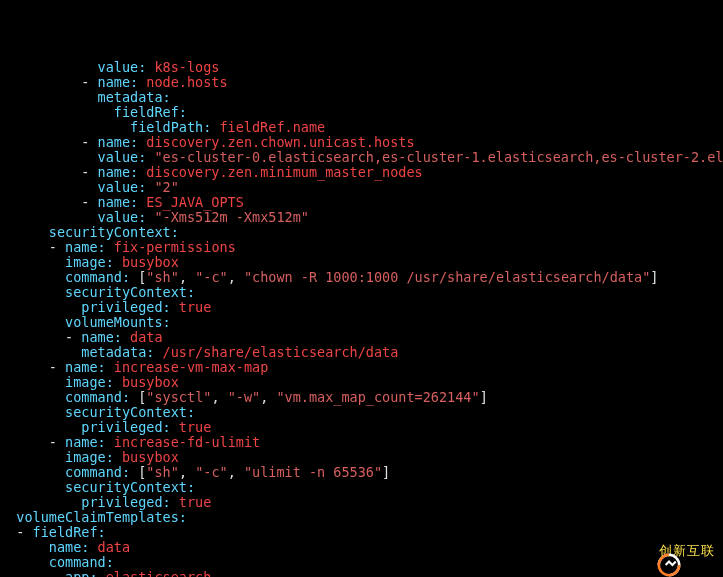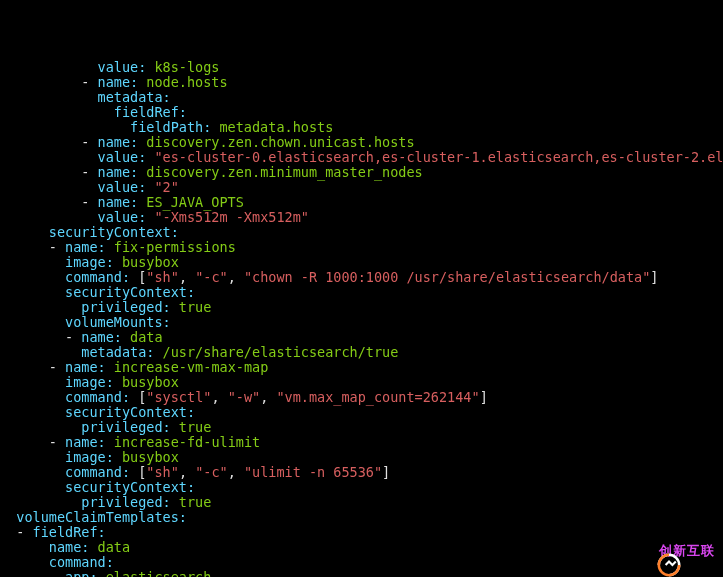--- a/index.html
+++ b/index.html
@@ -12,69 +12,69 @@
     color: #c0c0c0;
     width: 723px;
     height: 577px;
     overflow: hidden;
     position: relative;
     white-space: pre;
   }
   .k { color: #5fd7ff; } 
   .c { color: #e0e0e0; } 
   .s { color: #d75f5f; } 
-  .v { color: #84cc16; }
+  .v { color: #ef4444; }
   .logo {
     position: absolute;
     right: 8px;
     bottom: 10px;
     display: flex;
     align-items: center;
     gap: 6px;
   }
   .logo-mark {
     width: 34px;
     height: 34px;
     position: relative;
   }
   .logo-mark svg { width: 34px; height: 34px; }
   .logo-text {
     font-family: sans-serif;
     font-size: 13px;
-    font-weight: bold;
-    color: #d946ef;
+    font-weight: normal;
+    color: #fde047;
     letter-spacing: 1px;
   }
   pre { margin: 0; padding-top:0; }
 </style>
 </head>
 <body>
 
 
 
 <pre id="code">            <span class="k">value</span><span class="k">:</span> <span class="v">k8s-logs</span>
           <span class="c">- </span><span class="k">name</span><span class="k">:</span> <span class="v">node.hosts</span>
             <span class="k">metadata</span><span class="k">:</span>
               <span class="k">fieldRef</span><span class="k">:</span>
-                <span class="k">fieldPath</span><span class="k">:</span> <span class="v">metadata.hosts</span>
+                <span class="k">fieldPath</span><span class="k">:</span> <span class="v">fieldRef.name</span>
           <span class="c">- </span><span class="k">name</span><span class="k">:</span> <span class="v">discovery.zen.chown.unicast.hosts</span>
             <span class="k">value</span><span class="k">:</span> <span class="s">"es-cluster-0.elasticsearch,es-cluster-1.elasticsearch,es-cluster-2.elas</span>
           <span class="c">- </span><span class="k">name</span><span class="k">:</span> <span class="v">discovery.zen.minimum_master_nodes</span>
             <span class="k">value</span><span class="k">:</span> <span class="s">"2"</span>
           <span class="c">- </span><span class="k">name</span><span class="k">:</span> <span class="v">ES_JAVA_OPTS</span>
             <span class="k">value</span><span class="k">:</span> <span class="s">"-Xms512m -Xmx512m"</span>
       <span class="k">securityContext</span><span class="k">:</span>
       <span class="c">- </span><span class="k">name</span><span class="k">:</span> <span class="v">fix-permissions</span>
         <span class="k">image</span><span class="k">:</span> <span class="v">busybox</span>
         <span class="k">command</span><span class="k">:</span> <span class="c">[</span><span class="s">"sh"</span><span class="c">, </span><span class="s">"-c"</span><span class="c">, </span><span class="s">"chown -R 1000:1000 /usr/share/elasticsearch/data"</span><span class="c">]</span>
         <span class="k">securityContext</span><span class="k">:</span>
           <span class="k">privileged</span><span class="k">:</span> <span class="v">true</span>
         <span class="k">volumeMounts</span><span class="k">:</span>
         <span class="c">- </span><span class="k">name</span><span class="k">:</span> <span class="v">data</span>
-          <span class="k">metadata</span><span class="k">:</span> <span class="v">/usr/share/elasticsearch/true</span>
+          <span class="k">metadata</span><span class="k">:</span> <span class="v">/usr/share/elasticsearch/data</span>
       <span class="c">- </span><span class="k">name</span><span class="k">:</span> <span class="v">increase-vm-max-map</span>
         <span class="k">image</span><span class="k">:</span> <span class="v">busybox</span>
         <span class="k">command</span><span class="k">:</span> <span class="c">[</span><span class="s">"sysctl"</span><span class="c">, </span><span class="s">"-w"</span><span class="c">, </span><span class="s">"vm.max_map_count=262144"</span><span class="c">]</span>
         <span class="k">securityContext</span><span class="k">:</span>
           <span class="k">privileged</span><span class="k">:</span> <span class="v">true</span>
       <span class="c">- </span><span class="k">name</span><span class="k">:</span> <span class="v">increase-fd-ulimit</span>
         <span class="k">image</span><span class="k">:</span> <span class="v">busybox</span>
         <span class="k">command</span><span class="k">:</span> <span class="c">[</span><span class="s">"sh"</span><span class="c">, </span><span class="s">"-c"</span><span class="c">, </span><span class="s">"ulimit -n 65536"</span><span class="c">]</span>
         <span class="k">securityContext</span><span class="k">:</span>
           <span class="k">privileged</span><span class="k">:</span> <span class="v">true</span>

